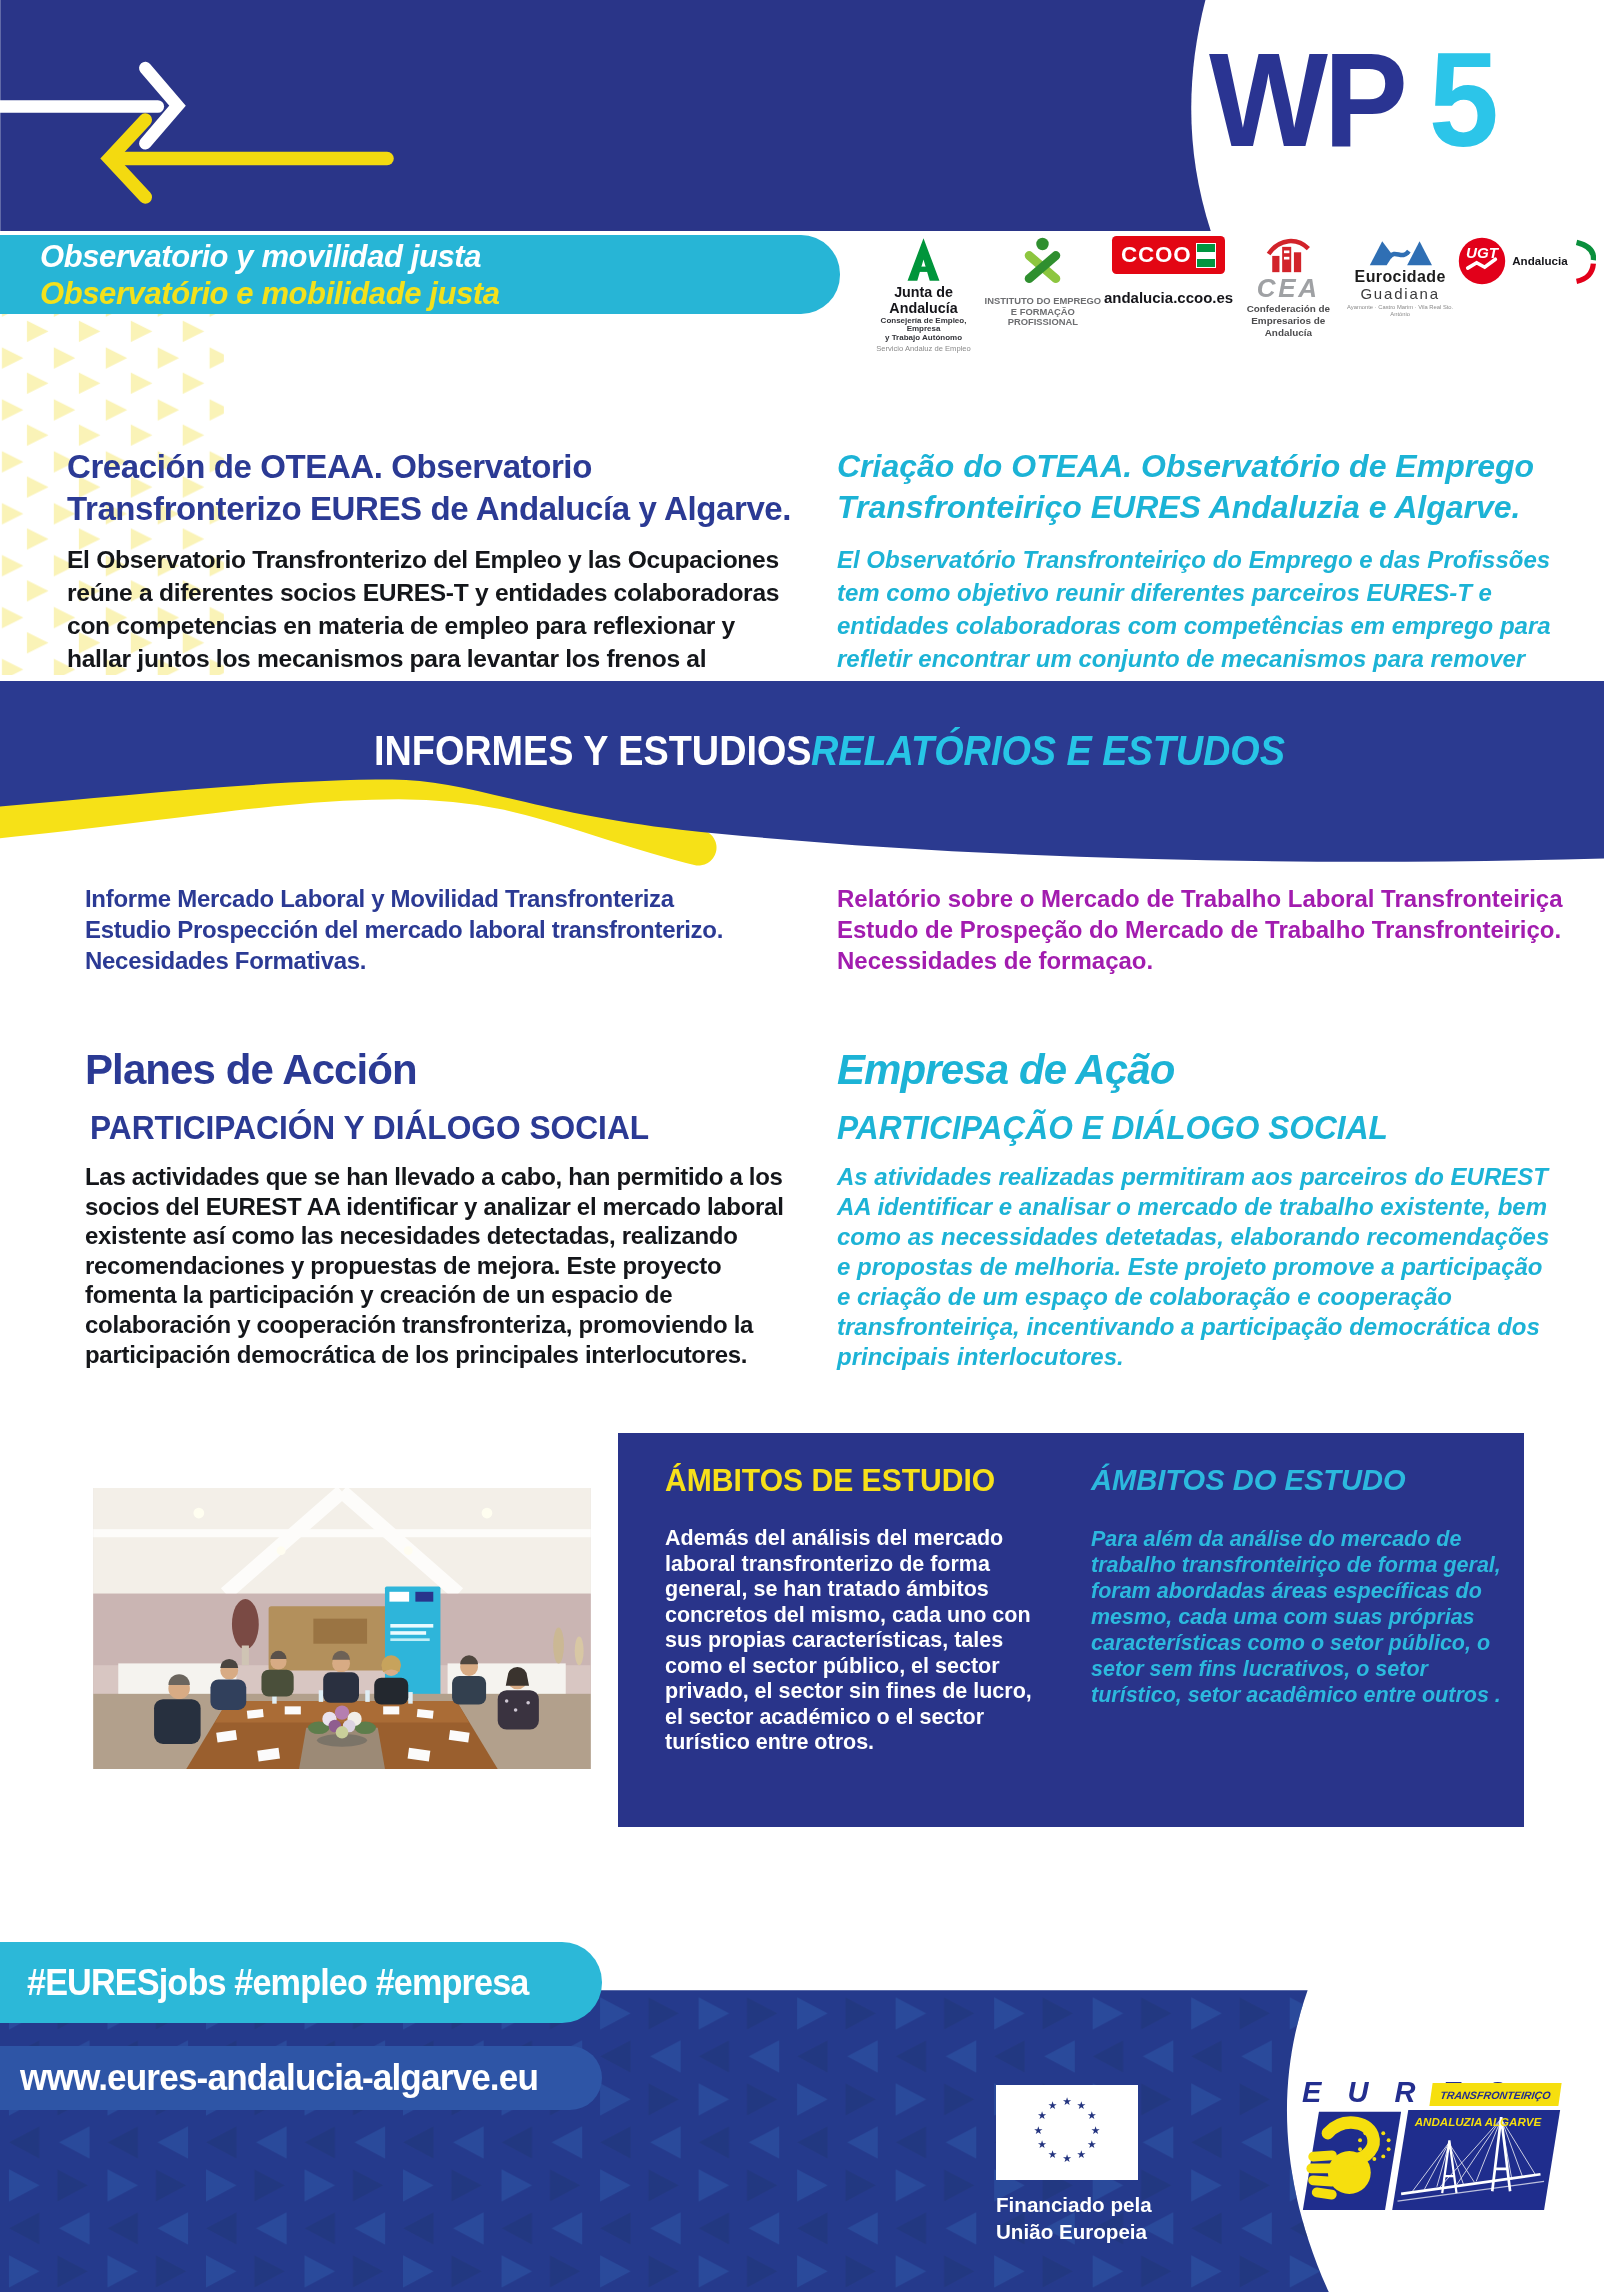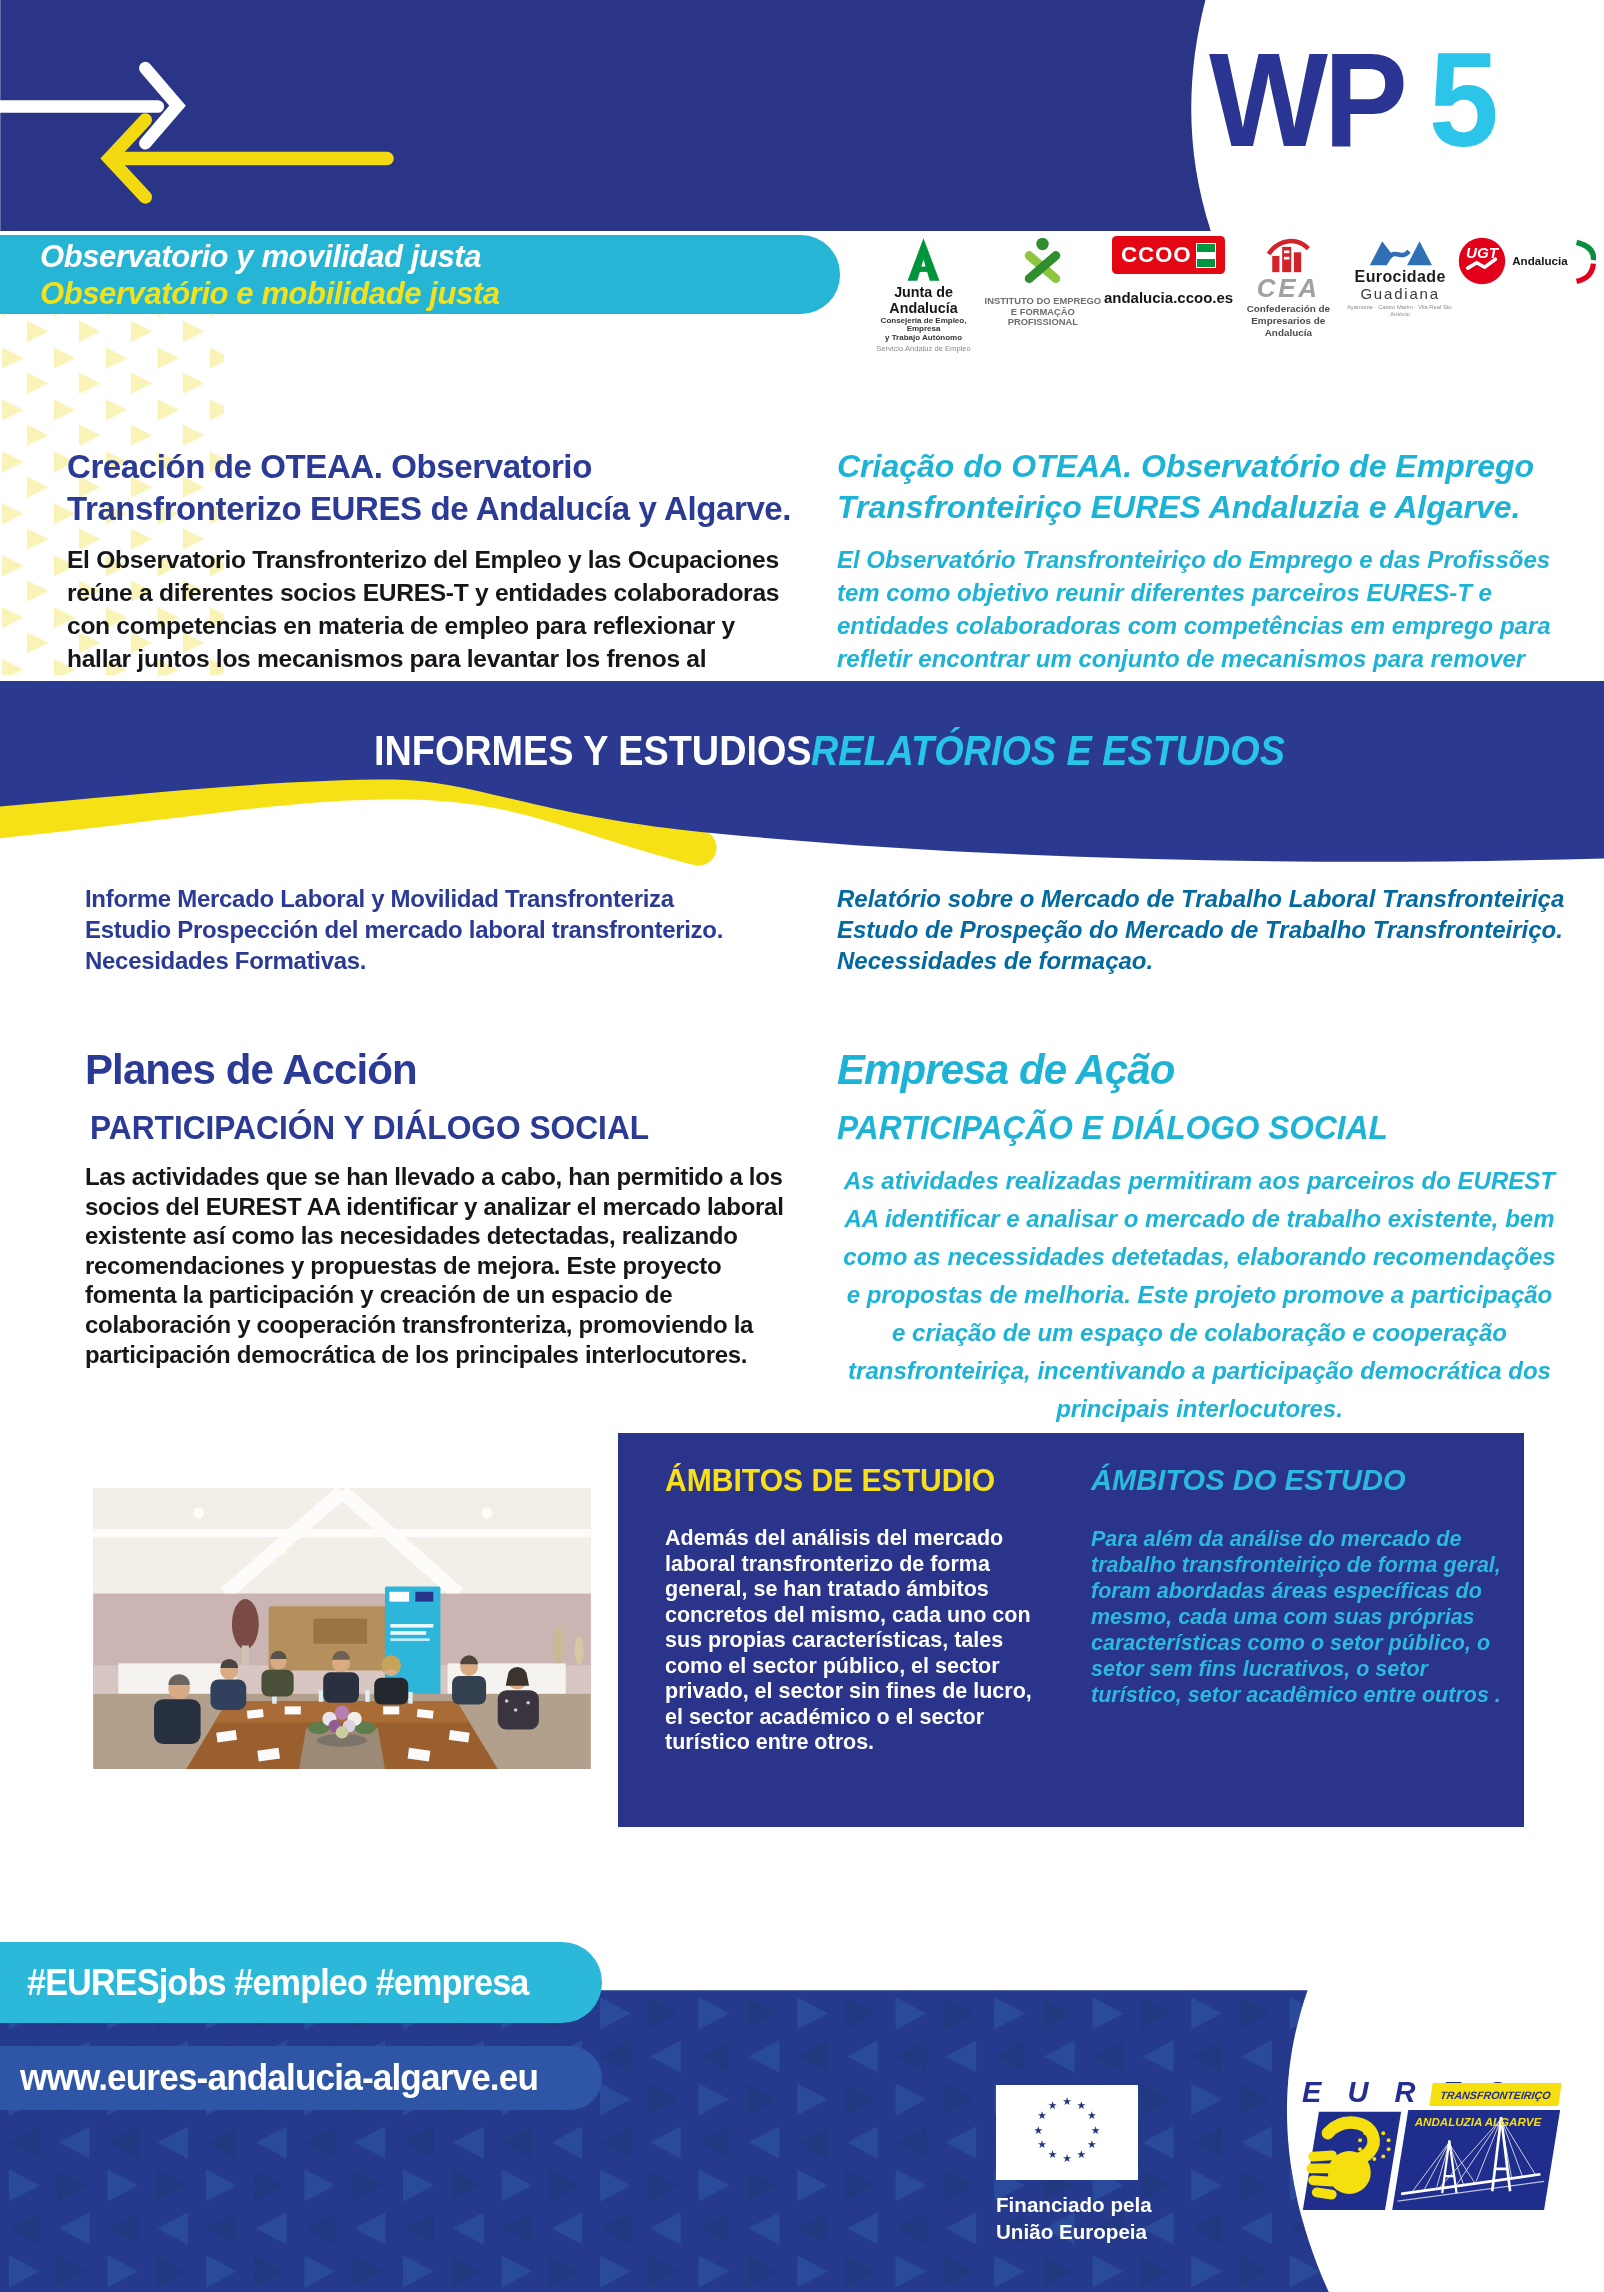--- a/index.html
+++ b/index.html
@@ -51,29 +51,29 @@
 
   
   .band-svg{left:0;top:681px;}
   .band-es{left:374px;top:727px;font-size:42px;font-weight:800;color:#ffffff;
            transform:scaleX(.9);transform-origin:left;white-space:nowrap;}
   .band-pt{left:811px;top:727px;font-size:42px;font-weight:800;font-style:italic;color:#27c5e6;
            transform:scaleX(.9);transform-origin:left;white-space:nowrap;}
 
   
   .rep-es{left:85px;top:883px;font-size:24px;font-weight:700;color:#2b3a94;line-height:31px;letter-spacing:-0.3px;}
-  .rep-pt{left:837px;top:883px;font-size:24px;font-weight:700;font-style:italic;color:#0369a1;line-height:31px;}
+  .rep-pt{left:837px;top:883px;font-size:24px;font-weight:700;color:#a21caf;line-height:31px;}
 
   
   .act-title-es{left:85px;top:1046px;font-size:42px;font-weight:800;color:#2b3a94;letter-spacing:-0.9px;}
   .act-sub-es{left:90px;top:1109px;font-size:33px;font-weight:800;color:#2b3a94;transform:scaleX(.96);transform-origin:left;white-space:nowrap;}
   .act-body-es{left:85px;top:1162px;width:716px;font-size:24px;font-weight:700;color:#14161a;line-height:29.6px;letter-spacing:-0.3px;}
   .act-title-pt{left:837px;top:1046px;font-size:42px;font-weight:800;font-style:italic;color:#1cb3d6;letter-spacing:-0.9px;}
   .act-sub-pt{left:837px;top:1109px;font-size:33px;font-weight:800;font-style:italic;color:#1cb3d6;transform:scaleX(.96);transform-origin:left;white-space:nowrap;}
-  .act-body-pt{left:837px;top:1162px;width:725px;font-size:24px;font-weight:700;font-style:italic;color:#1cb3d6;line-height:38px;text-align:center;}
+  .act-body-pt{left:837px;top:1162px;width:725px;font-size:24px;font-weight:700;font-style:italic;color:#1cb3d6;line-height:30px;}
 
   
   .photo{left:93px;top:1488px;width:498px;height:281px;}
   .ambitos-box{left:618px;top:1433px;width:906px;height:394px;background:#29348a;}
   .amb-title-es{left:665px;top:1463px;font-size:31px;font-weight:800;color:#f7e01a;transform:scaleX(.97);transform-origin:left;white-space:nowrap;}
   .amb-body-es{left:665px;top:1526px;width:380px;font-size:21.5px;font-weight:700;color:#ffffff;line-height:25.5px;}
   .amb-title-pt{left:1091px;top:1463px;font-size:30px;font-weight:800;font-style:italic;color:#2cb9de;transform:scaleX(.97);transform-origin:left;white-space:nowrap;}
   .amb-body-pt{left:1091px;top:1526px;width:412px;font-size:21.5px;font-weight:700;font-style:italic;color:#2cb9de;line-height:26px;}
 
   

